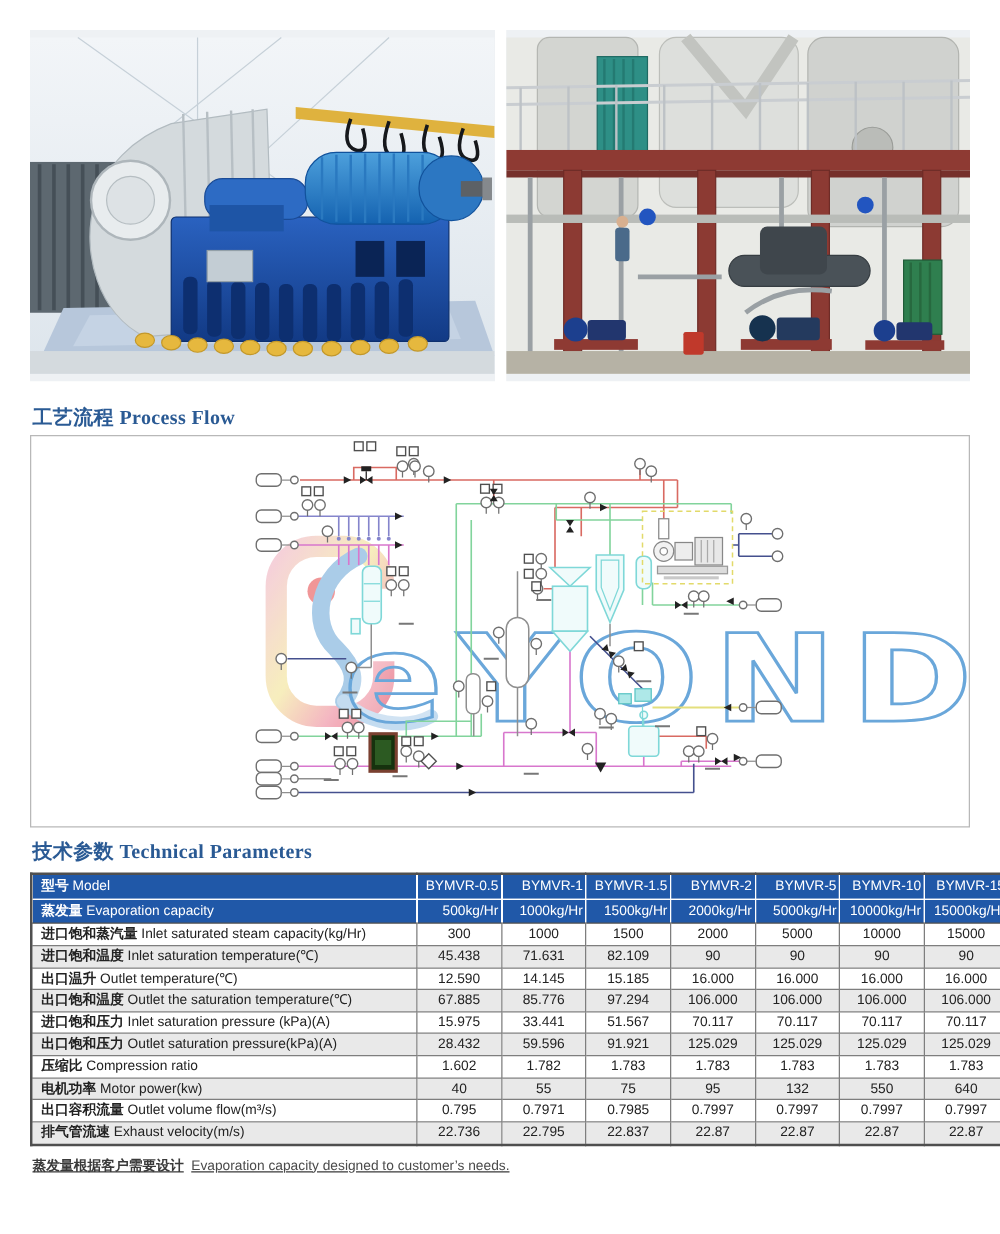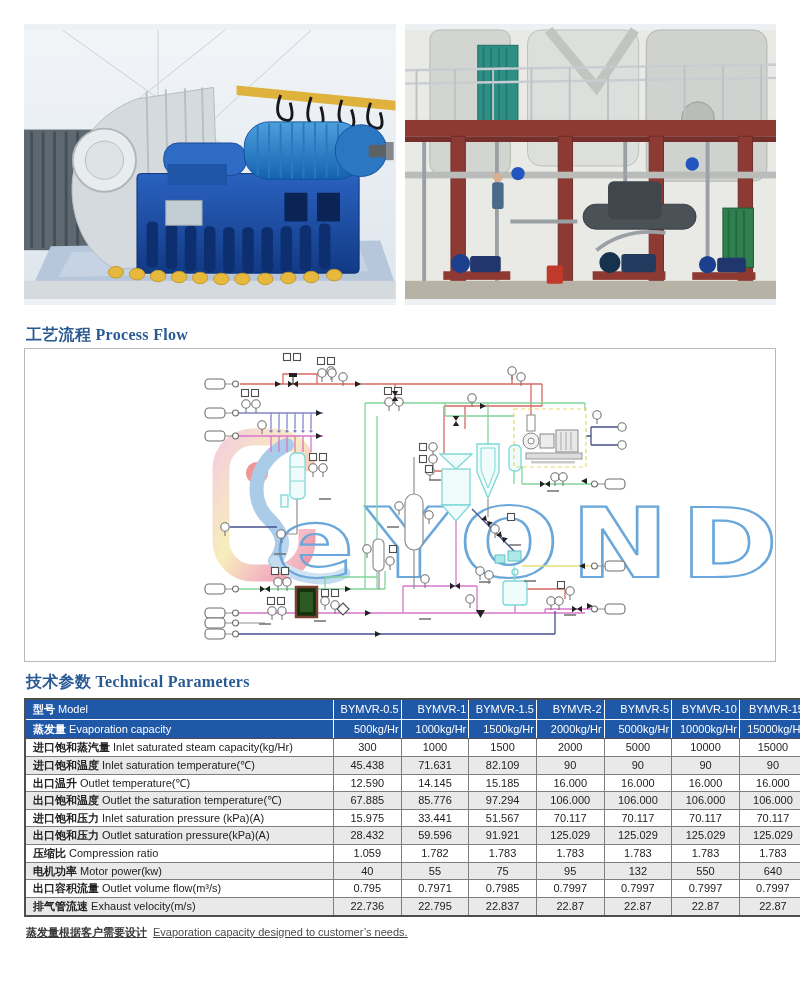--- a/index.html
+++ b/index.html
@@ -587,21 +587,21 @@
           <td>28.432</td>
           <td>59.596</td>
           <td>91.921</td>
           <td>125.029</td>
           <td>125.029</td>
           <td>125.029</td>
           <td>125.029</td>
         </tr>
         <tr>
           <td class="lbl"><span class="zh">压缩比</span><span class="en"> Compression ratio</span></td>
-          <td>1.059</td>
+          <td>1.602</td>
           <td>1.782</td>
           <td>1.783</td>
           <td>1.783</td>
           <td>1.783</td>
           <td>1.783</td>
           <td>1.783</td>
         </tr>
         <tr>
           <td class="lbl"><span class="zh">电机功率</span><span class="en"> Motor power(kw)</span></td>
           <td>40</td>

